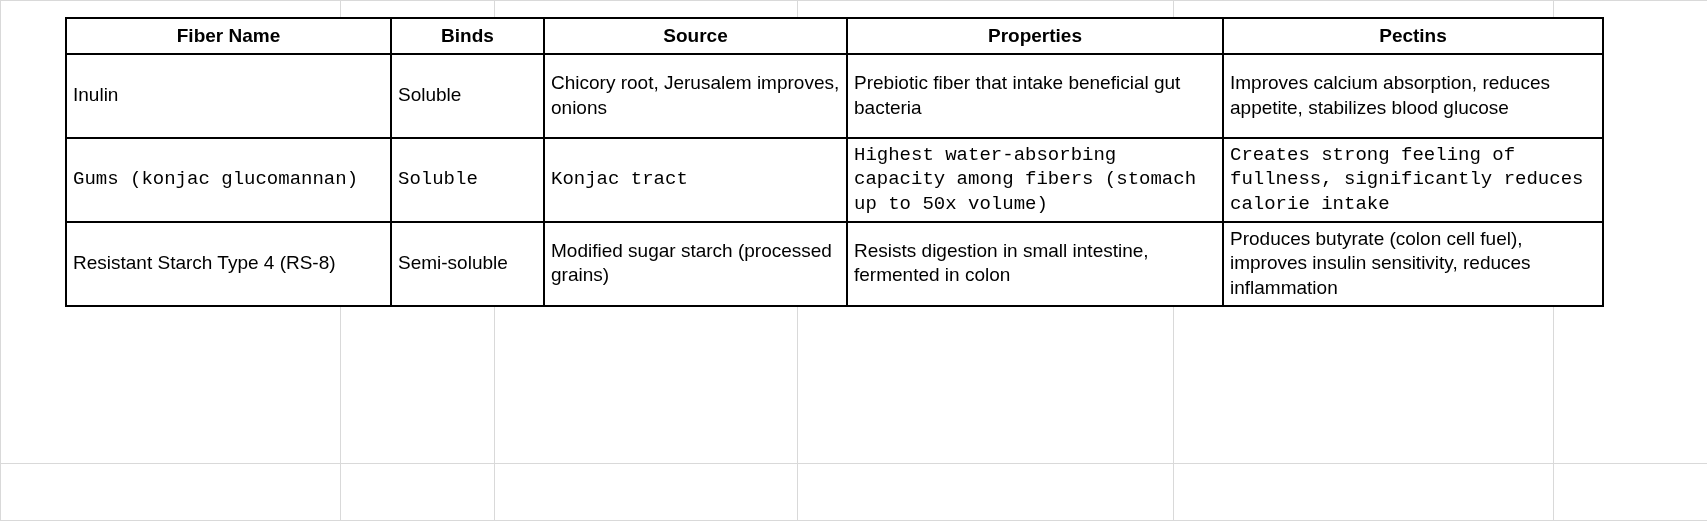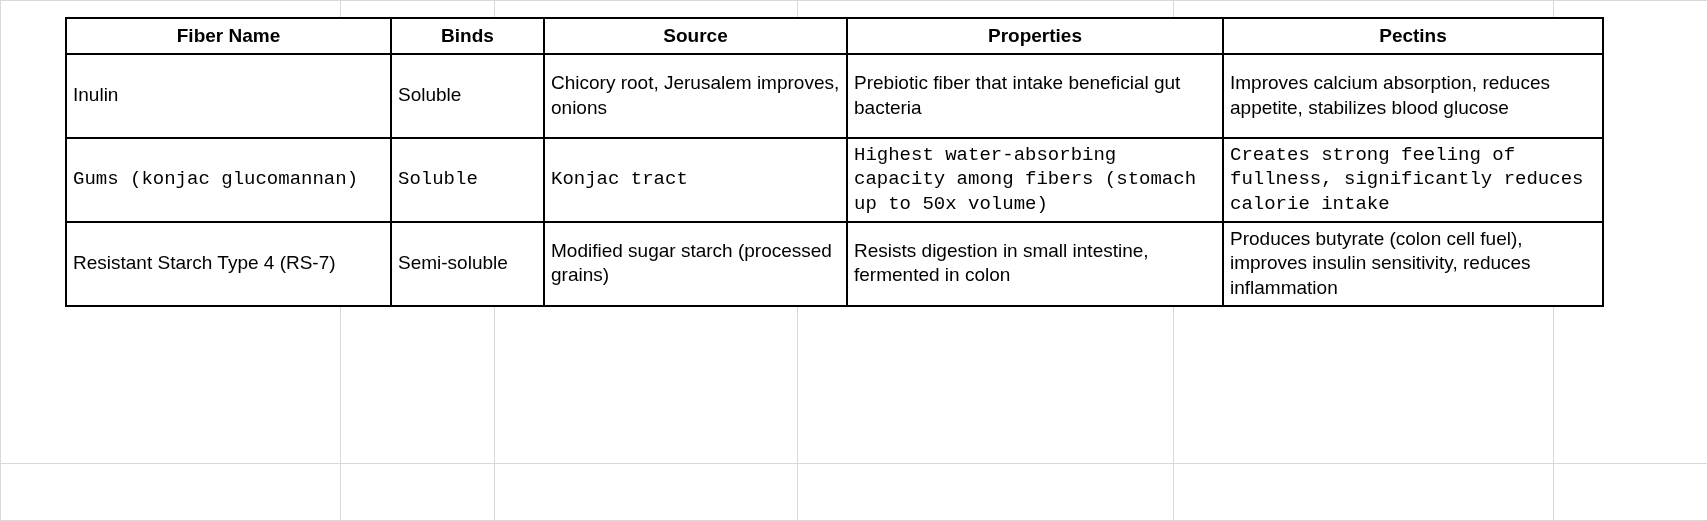--- a/index.html
+++ b/index.html
@@ -137,21 +137,21 @@
           <td>Improves calcium absorption, reduces appetite, stabilizes blood glucose</td>
         </tr>
         <tr class="row-h4">
           <td>Gums (konjac glucomannan)</td>
           <td>Soluble</td>
           <td>Konjac tract</td>
           <td>Highest water-absorbing capacity among fibers (stomach up to 50x volume)</td>
           <td>Creates strong feeling of fullness, significantly reduces calorie intake</td>
         </tr>
         <tr class="row-h5">
-          <td>Resistant Starch Type 4 (RS-7)</td>
+          <td>Resistant Starch Type 4 (RS-8)</td>
           <td>Semi-soluble</td>
           <td>Modified sugar starch (processed grains)</td>
           <td>Resists digestion in small intestine, fermented in colon</td>
           <td>Produces butyrate (colon cell fuel), improves insulin sensitivity, reduces inflammation</td>
         </tr>
       </tbody>
     </table>
   </div>
 
 </div>

